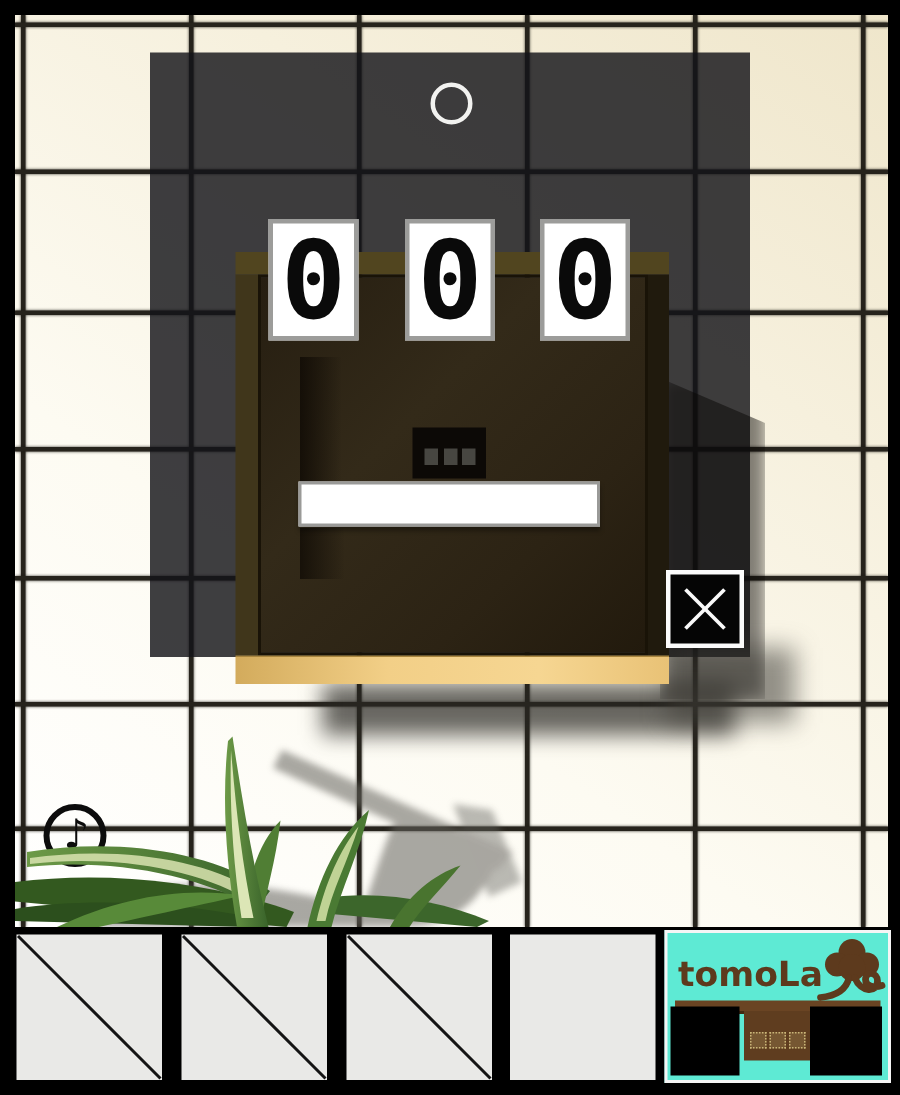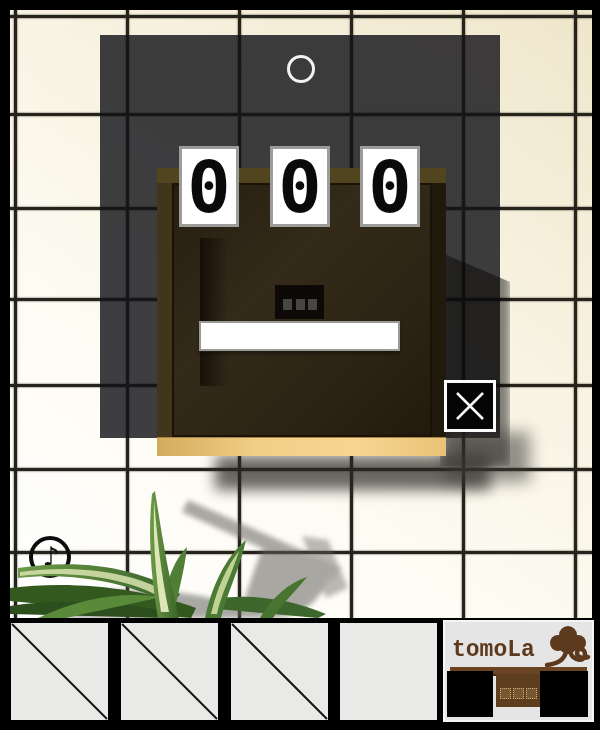--- a/index.html
+++ b/index.html
@@ -59,22 +59,22 @@
   .close svg{display:block;width:100%;height:100%;}
   .sound{position:absolute;left:19px;top:526px;width:42px;height:42px;border:4px solid #0c0c0c;
         border-radius:50%;box-sizing:border-box;background:transparent;display:flex;align-items:center;
         justify-content:center;cursor:pointer;}
   .sound span{font-size:27px;line-height:27px;color:#0c0c0c;transform:translate(1px,-1px);}
   .plant{position:absolute;left:0;top:438px;width:345px;height:170px;}
   
   .bar{position:absolute;left:0;top:618px;width:600px;height:112px;background:#000;}
   .invslot{position:absolute;top:5px;width:97px;height:97px;background:#e9e9e7;}
   .invslot svg{display:block;width:100%;height:100%;}
-  .logo-tile{position:absolute;left:443px;top:2px;width:147px;height:98px;background:#e5e5e5;
-        border:2px solid #f5f5f5;overflow:hidden;cursor:pointer;font-family:Liberation Mono, monospace;}
+  .logo-tile{position:absolute;left:443px;top:2px;width:147px;height:98px;background:#5eead4;
+        border:2px solid #f5f5f5;overflow:hidden;cursor:pointer;}
   .logo-text{position:absolute;left:7px;top:15px;font-size:23px;font-weight:bold;
         color:var(--logo-brown);letter-spacing:0px;}
   .tree{position:absolute;right:1px;top:2px;width:48px;height:46px;}
   .shelf{position:absolute;left:5px;top:45px;width:137px;height:7px;background:#6a4423;
         border-bottom:2px solid #422a12;}
   .stampbox{position:absolute;left:51px;top:52px;width:45px;height:33px;background:#5f3d1f;
         display:flex;align-items:center;justify-content:center;gap:2px;padding-top:6px;box-sizing:border-box;}
   .stampbox i{display:block;width:9px;height:9px;border:1px dotted #c9b578;background:rgba(201,181,120,.22);}
   .blk{position:absolute;top:49px;height:46px;background:#000;}
   .blk.l{left:2px;width:46px;} .blk.r{left:95px;width:48px;}

